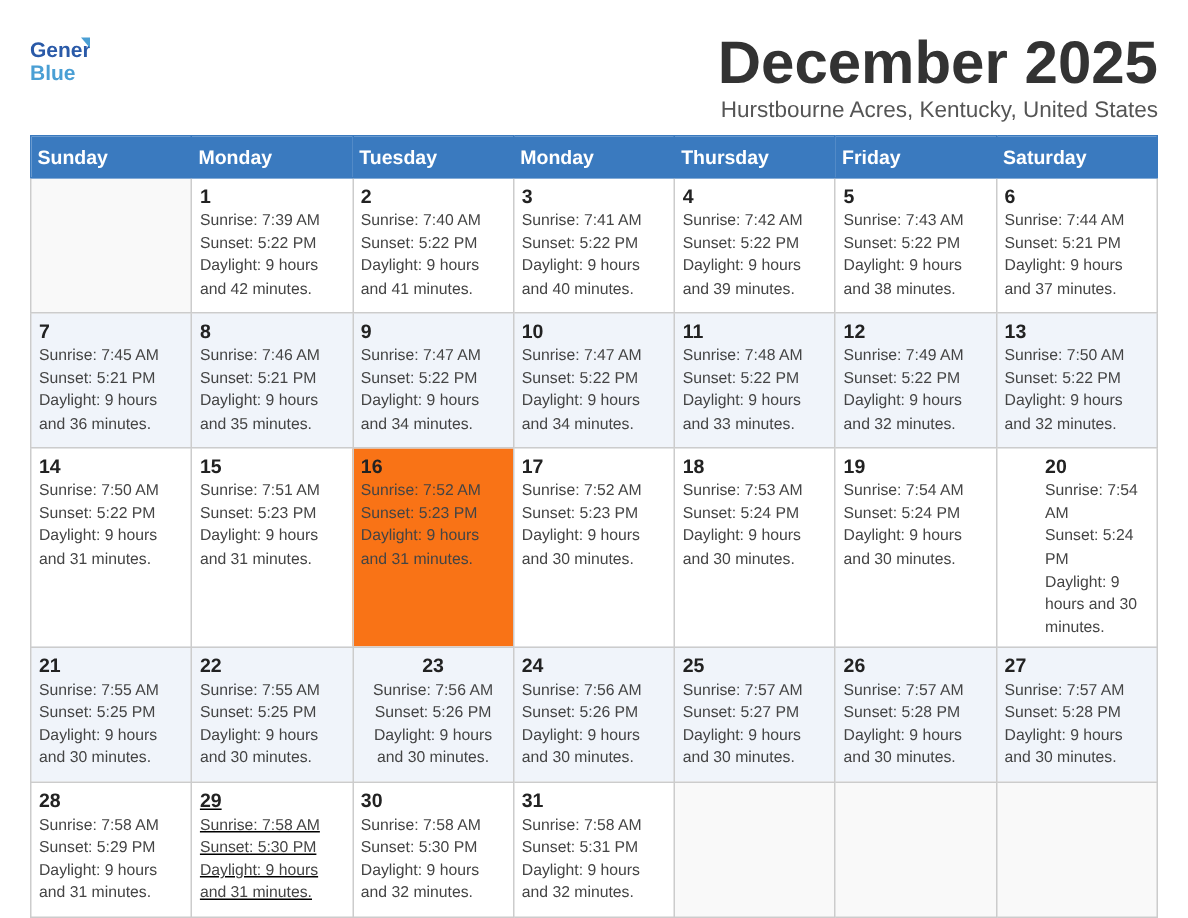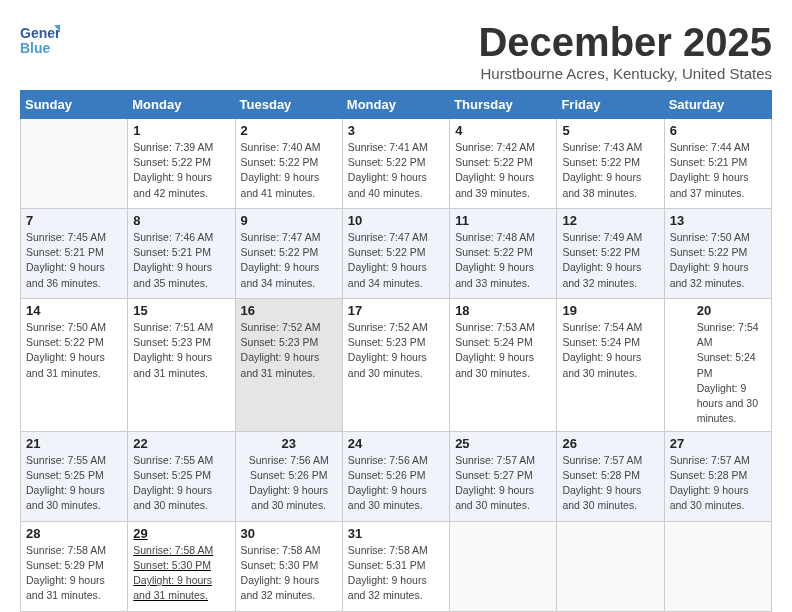--- a/index.html
+++ b/index.html
@@ -208,21 +208,21 @@
           </div>
         </td>
         <td style="background-color: rgb(255, 255, 255);">
           <span class="day-number">15</span>
           <div class="day-info">
             Sunrise: 7:51 AM<br>
             Sunset: 5:23 PM<br>
             Daylight: 9 hours and 31 minutes.
           </div>
         </td>
-        <td style="background-color: #e5e5e5;">
+        <td style="background-color: #f97316;">
           <span class="day-number">16</span>
           <div class="day-info">
             Sunrise: 7:52 AM<br>
             Sunset: 5:23 PM<br>
             Daylight: 9 hours and 31 minutes.
           </div>
         </td>
         <td style="background-color: rgb(255, 255, 255);">
           <span class="day-number">17</span>
           <div class="day-info">

